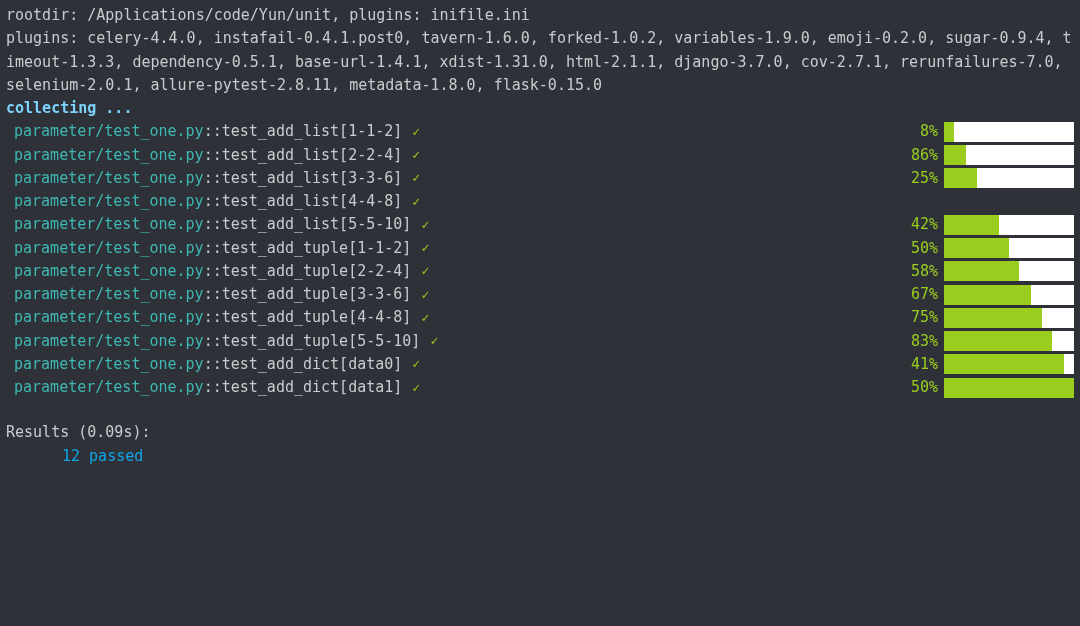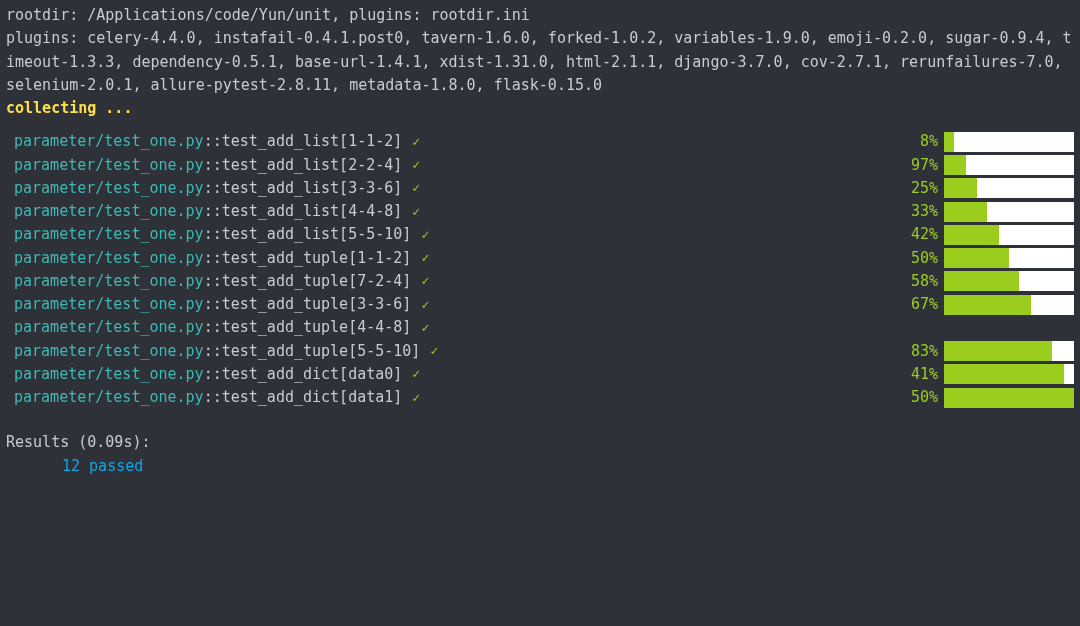--- a/index.html
+++ b/index.html
@@ -8,22 +8,22 @@
     color: #c8ccd0;
     font-family: "Menlo", "Monaco", "Consolas", monospace;
     font-size: 15px;
     line-height: 1.55;
     padding: 4px 6px;
     width: 1080px;
     height: 626px;
     overflow: hidden;
   }
   .info-block { white-space: pre-wrap; word-break: break-all; }
-  .collecting { font-weight: bold; color: #fde047; }
-  .tests { margin-top: 10px; }
+  .collecting { font-weight: bold; color: #7dd3fc; }
+  .tests { margin-top: 0; }
   .test-row {
     display: flex;
     align-items: center;
     padding-left: 8px;
   }
   .path { color: #3fb7b3; }
   .sep  { color: #c8ccd0; }
   .name { color: #c8ccd0; }
   .check {
     color: #9acd1e;
@@ -54,21 +54,21 @@
   .results { margin-top: 22px; }
   .results-passed {
     color: #0ea5e9;
     margin-left: 56px;
     display: inline-block;
   }
 </style>
 </head>
 <body>
 
-<div class="info-block"><span>rootdir:</span> <span>/Applications/code/Yun/unit</span>, <span>plugins:</span> <span>rootdir.ini</span></div>
+<div class="info-block"><span>rootdir:</span> <span>/Applications/code/Yun/unit</span>, <span>plugins:</span> <span>inifile.ini</span></div>
 <div class="info-block"><span>plugins:</span> <span>celery-4.4.0, instafail-0.4.1.post0, tavern-1.6.0, forked-1.0.2, variables-1.9.0, emoji-0.2.0, sugar-0.9.4, timeout-1.3.3, dependency-0.5.1, base-url-1.4.1, xdist-1.31.0, html-2.1.1, django-3.7.0, cov-2.7.1, rerunfailures-7.0, selenium-2.0.1, allure-pytest-2.8.11, metadata-1.8.0, flask-0.15.0</span></div>
 <div class="collecting">collecting ...</div>
 
 <div class="tests" id="tests">
     <div class="test-row">
       <span class="path">parameter/test_one.py</span>
       <span class="sep">::</span>
       <span class="name">test_add_list[1-1-2]</span>
       <span class="check">✓</span>
       <span class="pct-area">
@@ -77,21 +77,21 @@
           <div class="bar-fill" style="width: 8%;"></div>
         </span>
       </span>
     </div>
     <div class="test-row">
       <span class="path">parameter/test_one.py</span>
       <span class="sep">::</span>
       <span class="name">test_add_list[2-2-4]</span>
       <span class="check">✓</span>
       <span class="pct-area">
-        <span class="pct">97%</span>
+        <span class="pct">86%</span>
         <span class="bar-bg">
           <div class="bar-fill" style="width: 17%;"></div>
         </span>
       </span>
     </div>
     <div class="test-row">
       <span class="path">parameter/test_one.py</span>
       <span class="sep">::</span>
       <span class="name">test_add_list[3-3-6]</span>
       <span class="check">✓</span>
@@ -100,26 +100,20 @@
         <span class="bar-bg">
           <div class="bar-fill" style="width: 25%;"></div>
         </span>
       </span>
     </div>
     <div class="test-row">
       <span class="path">parameter/test_one.py</span>
       <span class="sep">::</span>
       <span class="name">test_add_list[4-4-8]</span>
       <span class="check">✓</span>
-      <span class="pct-area">
-        <span class="pct">33%</span>
-        <span class="bar-bg">
-          <div class="bar-fill" style="width: 33%;"></div>
-        </span>
-      </span>
     </div>
     <div class="test-row">
       <span class="path">parameter/test_one.py</span>
       <span class="sep">::</span>
       <span class="name">test_add_list[5-5-10]</span>
       <span class="check">✓</span>
       <span class="pct-area">
         <span class="pct">42%</span>
         <span class="bar-bg">
           <div class="bar-fill" style="width: 42%;"></div>
@@ -134,21 +128,21 @@
       <span class="pct-area">
         <span class="pct">50%</span>
         <span class="bar-bg">
           <div class="bar-fill" style="width: 50%;"></div>
         </span>
       </span>
     </div>
     <div class="test-row">
       <span class="path">parameter/test_one.py</span>
       <span class="sep">::</span>
-      <span class="name">test_add_tuple[7-2-4]</span>
+      <span class="name">test_add_tuple[2-2-4]</span>
       <span class="check">✓</span>
       <span class="pct-area">
         <span class="pct">58%</span>
         <span class="bar-bg">
           <div class="bar-fill" style="width: 58%;"></div>
         </span>
       </span>
     </div>
     <div class="test-row">
       <span class="path">parameter/test_one.py</span>
@@ -160,20 +154,26 @@
         <span class="bar-bg">
           <div class="bar-fill" style="width: 67%;"></div>
         </span>
       </span>
     </div>
     <div class="test-row">
       <span class="path">parameter/test_one.py</span>
       <span class="sep">::</span>
       <span class="name">test_add_tuple[4-4-8]</span>
       <span class="check">✓</span>
+      <span class="pct-area">
+        <span class="pct">75%</span>
+        <span class="bar-bg">
+          <div class="bar-fill" style="width: 75%;"></div>
+        </span>
+      </span>
     </div>
     <div class="test-row">
       <span class="path">parameter/test_one.py</span>
       <span class="sep">::</span>
       <span class="name">test_add_tuple[5-5-10]</span>
       <span class="check">✓</span>
       <span class="pct-area">
         <span class="pct">83%</span>
         <span class="bar-bg">
           <div class="bar-fill" style="width: 83%;"></div>

